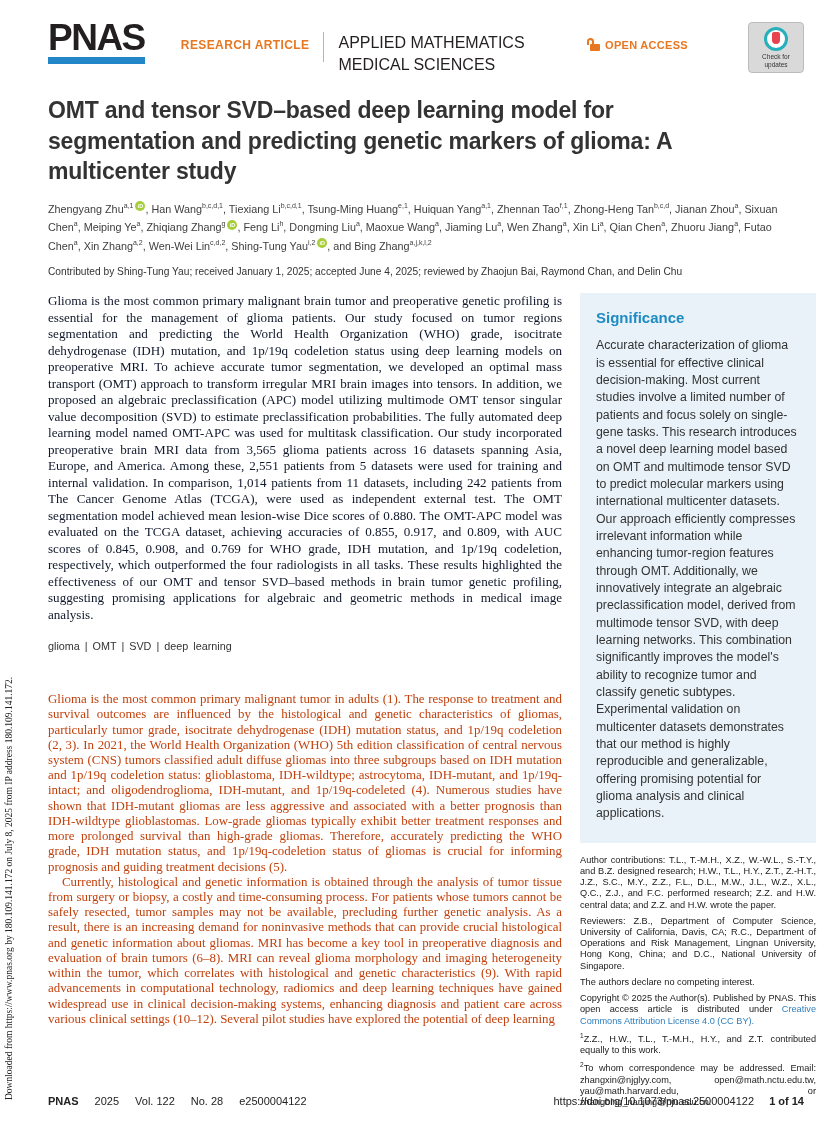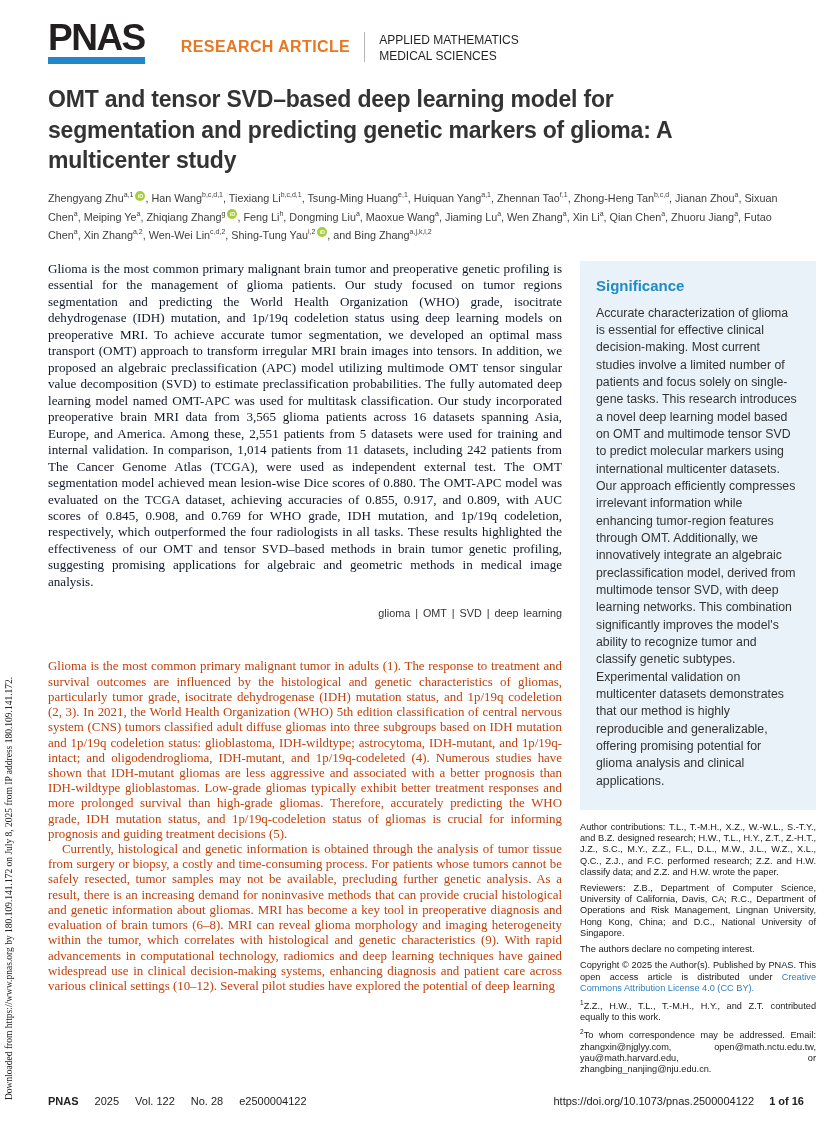--- a/index.html
+++ b/index.html
@@ -14,23 +14,23 @@
     position:absolute; top:1100px; left:4px; transform-origin:0 0;
     transform:rotate(-90deg); white-space:nowrap;
     font-family:"Liberation Serif", serif; font-size:9.5px; color:#222;
   }
   .content { position:absolute; left:48px; top:22px; width:756px; }
   
   .masthead { display:flex; align-items:flex-start; }
   .logo-block { margin-right:36px; }
   .logo-text { font-size:37px; font-weight:800; letter-spacing:-1.5px; color:#231f20; line-height:0.85; font-family:"Liberation Sans", sans-serif; }
   .logo-bar { height:7px; background:#2386c8; margin-top:4px; }
-  .article-type { margin-top:16px; font-size:16px; font-weight:700; letter-spacing:0.4px; color:#e87722; }
+  .article-type { margin-top:16px; font-size:12px; font-weight:700; letter-spacing:0.4px; color:#e87722; }
   .cat-divider { width:1px; background:#b5b5b5; height:30px; margin:10px 14px 0 14px; }
-  .categories { margin-top:10px; font-size:12px; font-weight:500; color:#231f20; line-height:1.35; }
+  .categories { margin-top:10px; font-size:16px; font-weight:500; color:#231f20; line-height:1.35; }
   .masthead-right { margin-left:auto; display:flex; align-items:flex-start; }
   .open-access { display:flex; align-items:center; margin-top:16px; margin-right:60px; }
   .oa-label { font-size:11px; font-weight:700; color:#e87722; letter-spacing:0.3px; margin-left:5px; }
   .lock { position:relative; width:12px; height:13px; }
   .lock-body { position:absolute; bottom:0; left:2px; width:10px; height:7px; background:#e87722; border-radius:1px; }
   .lock-shackle { position:absolute; top:0; left:-1px; width:7px; height:7px; border:2px solid #e87722; border-bottom:none; border-radius:5px 5px 0 0; }
   .check-badge {
     width:56px; background:#d9d9d9; border:1px solid #bbb; border-radius:4px;
     padding:4px 2px 3px; text-align:center; cursor:pointer;
   }
@@ -41,21 +41,21 @@
   .title { margin-top:20px; max-width:690px; font-size:23px; line-height:1.32; font-weight:700; color:#333; letter-spacing:-0.2px; }
   .authors { margin-top:14px; max-width:756px; font-size:10.8px; line-height:1.65; color:#3d3d3d; }
   .authors sup { font-size:7px; }
   .orcid { display:inline-block; width:10px; height:10px; margin-left:2px; border-radius:50%; background:#a6ce39; color:#fff; font-size:5.5px; font-weight:700; text-align:center; line-height:10px; vertical-align:super; }
   .meta-line { margin-top:11px; font-size:10.2px; color:#333; }
   
   .columns { display:flex; margin-top:16px; }
   .col-left { width:514px; flex:none; }
   .col-right { width:236px; flex:none; margin-left:18px; }
   .abstract { font-family:"Liberation Serif", serif; font-weight:400; font-size:13.1px; line-height:1.26; text-align:justify; color:#0f172a; }
-  .keywords { margin-top:17px; font-size:10.8px; color:#333; word-spacing:2px;text-align:right; }
+  .keywords { margin-top:17px; font-size:10.8px; color:#333; word-spacing:2px; }
   .bodytext { margin-top:40px; font-family:"Liberation Serif", serif; font-size:12.9px; line-height:1.18; text-align:justify; color:#c2410c; }
   .bodytext p + p { text-indent:14px; }
   
   .significance { background:#e9f2f8; padding:16px 16px 20px; }
   .sig-heading { font-size:15px; font-weight:700; color:#1e8bc3; margin-bottom:11px; }
   .sig-text { font-size:12.3px; line-height:1.41; color:#333; }
   
   .notes { margin-top:12px; font-size:9.2px; line-height:1.22; color:#1a1a1a; }
   .notes p { margin-bottom:5px; text-align:justify; }
   .notes a { color:#2f7fbe; text-decoration:none; cursor:pointer; }
@@ -81,61 +81,77 @@
       <div class="logo-block">
         <div class="logo-text">PNAS</div>
         <div class="logo-bar"></div>
       </div>
       <div class="article-type">RESEARCH ARTICLE</div>
       <div class="cat-divider"></div>
       <div class="categories">
         <div>APPLIED MATHEMATICS</div>
         <div>MEDICAL SCIENCES</div>
       </div>
+      <div class="masthead-right">
+        <div class="open-access">
+          <span class="lock">
+            <span class="lock-shackle"></span>
+              <span class="lock-body"></span>
+          </span>
+          <span class="oa-label">OPEN ACCESS</span>
+        </div>
+        <div class="check-badge">
+          <div class="crossmark">
+            <div class="crossmark-inner"></div>
+          </div>
+          <div class="check-label">Check for updates</div>
+        </div>
+      </div>
     </div>
 
     <h1 class="title">OMT and tensor SVD–based deep learning model for segmentation and predicting genetic markers of glioma: A multicenter study</h1>
 
     <div class="authors"><span><span>Zhengyang Zhu</span><sup>a,1</sup><span class="orcid">iD</span>, </span><span><span>Han Wang</span><sup>b,c,d,1</sup>, </span><span><span>Tiexiang Li</span><sup>b,c,d,1</sup>, </span><span><span>Tsung-Ming Huang</span><sup>e,1</sup>, </span><span><span>Huiquan Yang</span><sup>a,1</sup>, </span><span><span>Zhennan Tao</span><sup>f,1</sup>, </span><span><span>Zhong-Heng Tan</span><sup>b,c,d</sup>, </span><span><span>Jianan Zhou</span><sup>a</sup>, </span><span><span>Sixuan Chen</span><sup>a</sup>, </span><span><span>Meiping Ye</span><sup>a</sup>, </span><span><span>Zhiqiang Zhang</span><sup>g</sup><span class="orcid">iD</span>, </span><span><span>Feng Li</span><sup>h</sup>, </span><span><span>Dongming Liu</span><sup>a</sup>, </span><span><span>Maoxue Wang</span><sup>a</sup>, </span><span><span>Jiaming Lu</span><sup>a</sup>, </span><span><span>Wen Zhang</span><sup>a</sup>, </span><span><span>Xin Li</span><sup>a</sup>, </span><span><span>Qian Chen</span><sup>a</sup>, </span><span><span>Zhuoru Jiang</span><sup>a</sup>, </span><span><span>Futao Chen</span><sup>a</sup>, </span><span><span>Xin Zhang</span><sup>a,2</sup>, </span><span><span>Wen-Wei Lin</span><sup>c,d,2</sup>, </span><span><span>Shing-Tung Yau</span><sup>i,2</sup><span class="orcid">iD</span>, </span><span><span>and Bing Zhang</span><sup>a,j,k,l,2</sup></span></div>
 
+    <div class="meta-line">Contributed by Shing-Tung Yau; received January 1, 2025; accepted June 4, 2025; reviewed by Zhaojun Bai, Raymond Chan, and Delin Chu</div>
 
     <div class="columns">
       <div class="col-left">
         <p class="abstract">Glioma is the most common primary malignant brain tumor and preoperative genetic profiling is essential for the management of glioma patients. Our study focused on tumor regions segmentation and predicting the World Health Organization (WHO) grade, isocitrate dehydrogenase (IDH) mutation, and 1p/19q codeletion status using deep learning models on preoperative MRI. To achieve accurate tumor segmentation, we developed an optimal mass transport (OMT) approach to transform irregular MRI brain images into tensors. In addition, we proposed an algebraic preclassification (APC) model utilizing multimode OMT tensor singular value decomposition (SVD) to estimate preclassification probabilities. The fully automated deep learning model named OMT-APC was used for multitask classification. Our study incorporated preoperative brain MRI data from 3,565 glioma patients across 16 datasets spanning Asia, Europe, and America. Among these, 2,551 patients from 5 datasets were used for training and internal validation. In comparison, 1,014 patients from 11 datasets, including 242 patients from The Cancer Genome Atlas (TCGA), were used as independent external test. The OMT segmentation model achieved mean lesion-wise Dice scores of 0.880. The OMT-APC model was evaluated on the TCGA dataset, achieving accuracies of 0.855, 0.917, and 0.809, with AUC scores of 0.845, 0.908, and 0.769 for WHO grade, IDH mutation, and 1p/19q codeletion, respectively, which outperformed the four radiologists in all tasks. These results highlighted the effectiveness of our OMT and tensor SVD–based methods in brain tumor genetic profiling, suggesting promising applications for algebraic and geometric methods in medical image analysis.</p>
         <div class="keywords">glioma  |  OMT  |  SVD  |  deep learning</div>
         <div class="bodytext">
           <p>Glioma is the most common primary malignant tumor in adults (1). The response to treatment and survival outcomes are influenced by the histological and genetic characteristics of gliomas, particularly tumor grade, isocitrate dehydrogenase (IDH) mutation status, and 1p/19q codeletion (2, 3). In 2021, the World Health Organization (WHO) 5th edition classification of central nervous system (CNS) tumors classified adult diffuse gliomas into three subgroups based on IDH mutation and 1p/19q codeletion status: glioblastoma, IDH-wildtype; astrocytoma, IDH-mutant, and 1p/19q-intact; and oligodendroglioma, IDH-mutant, and 1p/19q-codeleted (4). Numerous studies have shown that IDH-mutant gliomas are less aggressive and associated with a better prognosis than IDH-wildtype glioblastomas. Low-grade gliomas typically exhibit better treatment responses and more prolonged survival than high-grade gliomas. Therefore, accurately predicting the WHO grade, IDH mutation status, and 1p/19q-codeletion status of gliomas is crucial for informing prognosis and guiding treatment decisions (5).</p>
           <p>Currently, histological and genetic information is obtained through the analysis of tumor tissue from surgery or biopsy, a costly and time-consuming process. For patients whose tumors cannot be safely resected, tumor samples may not be available, precluding further genetic analysis. As a result, there is an increasing demand for noninvasive methods that can provide crucial histological and genetic information about gliomas. MRI has become a key tool in preoperative diagnosis and evaluation of brain tumors (6–8). MRI can reveal glioma morphology and imaging heterogeneity within the tumor, which correlates with histological and genetic characteristics (9). With rapid advancements in computational technology, radiomics and deep learning techniques have gained widespread use in clinical decision-making systems, enhancing diagnosis and patient care across various clinical settings (10–12). Several pilot studies have explored the potential of deep learning</p>
         </div>
       </div>
 
       <div class="col-right">
         <div class="significance">
           <div class="sig-heading">Significance</div>
           <div class="sig-text">Accurate characterization of glioma is essential for effective clinical decision-making. Most current studies involve a limited number of patients and focus solely on single-gene tasks. This research introduces a novel deep learning model based on OMT and multimode tensor SVD to predict molecular markers using international multicenter datasets. Our approach efficiently compresses irrelevant information while enhancing tumor-region features through OMT. Additionally, we innovatively integrate an algebraic preclassification model, derived from multimode tensor SVD, with deep learning networks. This combination significantly improves the model's ability to recognize tumor and classify genetic subtypes. Experimental validation on multicenter datasets demonstrates that our method is highly reproducible and generalizable, offering promising potential for glioma analysis and clinical applications.</div>
         </div>
         <div class="notes">
-          <p>Author contributions: T.L., T.-M.H., X.Z., W.-W.L., S.-T.Y., and B.Z. designed research; H.W., T.L., H.Y., Z.T., Z.-H.T., J.Z., S.C., M.Y., Z.Z., F.L., D.L., M.W., J.L., W.Z., X.L., Q.C., Z.J., and F.C. performed research; Z.Z. and H.W. classify data; and Z.Z. and H.W. wrote the paper.</p>
+          <p>Author contributions: T.L., T.-M.H., X.Z., W.-W.L., S.-T.Y., and B.Z. designed research; H.W., T.L., H.Y., Z.T., Z.-H.T., J.Z., S.C., M.Y., Z.Z., F.L., D.L., M.W., J.L., W.Z., X.L., Q.C., Z.J., and F.C. performed research; Z.Z. and H.W. central data; and Z.Z. and H.W. wrote the paper.</p>
           <p>Reviewers: Z.B., Department of Computer Science, University of California, Davis, CA; R.C., Department of Operations and Risk Management, Lingnan University, Hong Kong, China; and D.C., National University of Singapore.</p>
           <p>The authors declare no competing interest.</p>
           <p><span>Copyright © 2025 the Author(s). Published by PNAS. This open access article is distributed under </span><a>Creative Commons Attribution License 4.0 (CC BY).</a></p>
           <p><sup>1</sup><span>Z.Z., H.W., T.L., T.-M.H., H.Y., and Z.T. contributed equally to this work.</span></p>
           <p><sup>2</sup><span>To whom correspondence may be addressed. Email: zhangxin@njglyy.com, open@math.nctu.edu.tw, yau@math.harvard.edu, or zhangbing_nanjing@nju.edu.cn.</span></p>
 
         </div>
       </div>
     </div>
 
   </div>
 
   <div class="footer">
     <span class="brand">PNAS</span>
     <span class="fitem">2025</span>
     <span class="fitem">Vol. 122</span>
     <span class="fitem">No. 28</span>
     <span class="fitem">e2500004122</span>
     <span class="footer-right">
       <a class="doi" style="color:#222; text-decoration:none;">https://doi.org/10.1073/pnas.2500004122</a>
-      <span class="pageno">1 of 16</span>
+      <span class="pageno">1 of 14</span>
     </span>
   </div>
 
 </div>
 
 </body></html>

